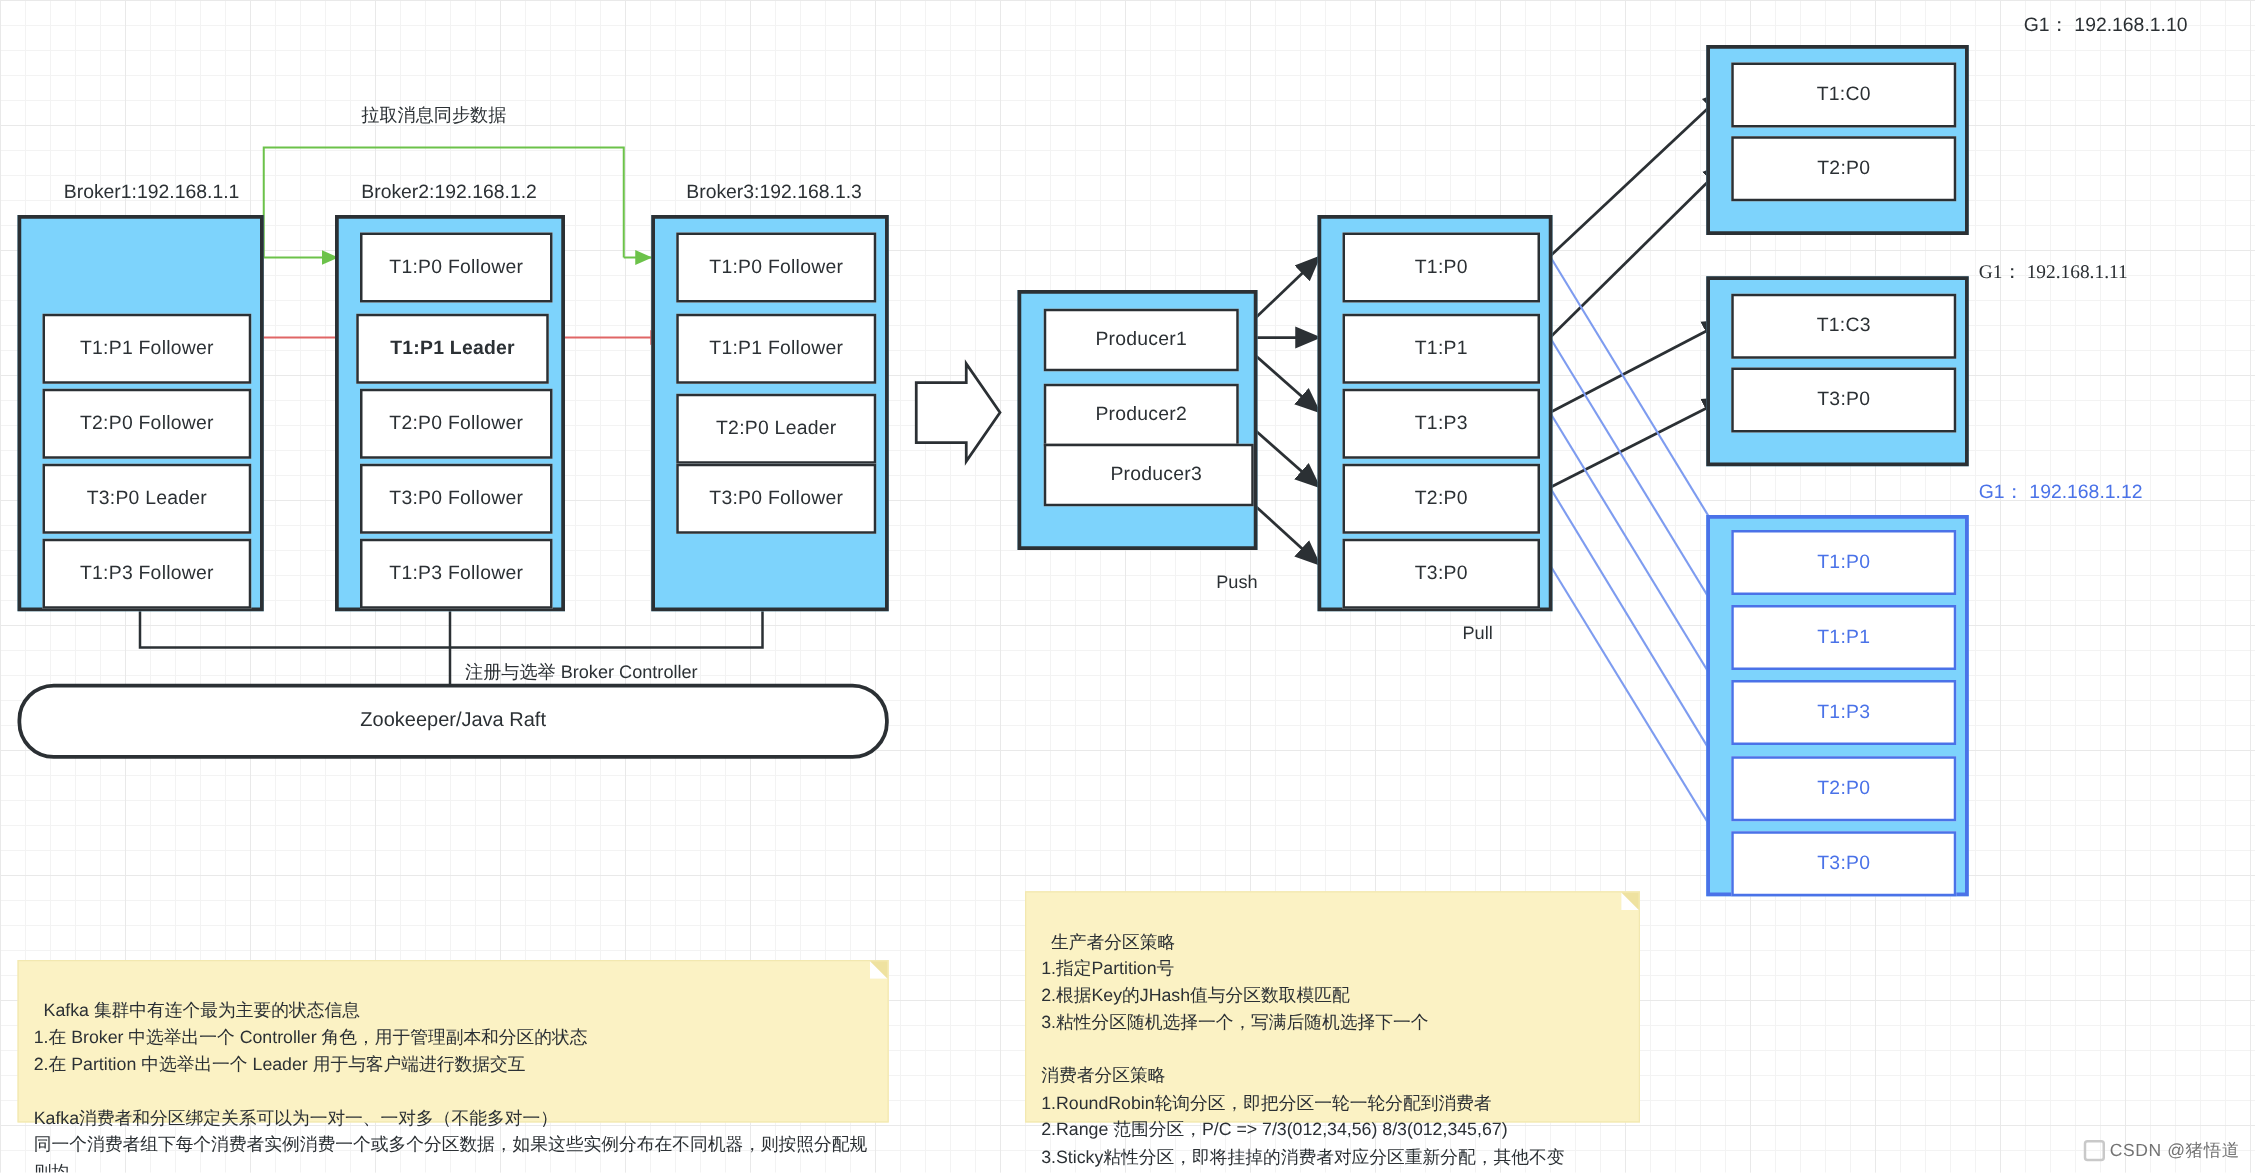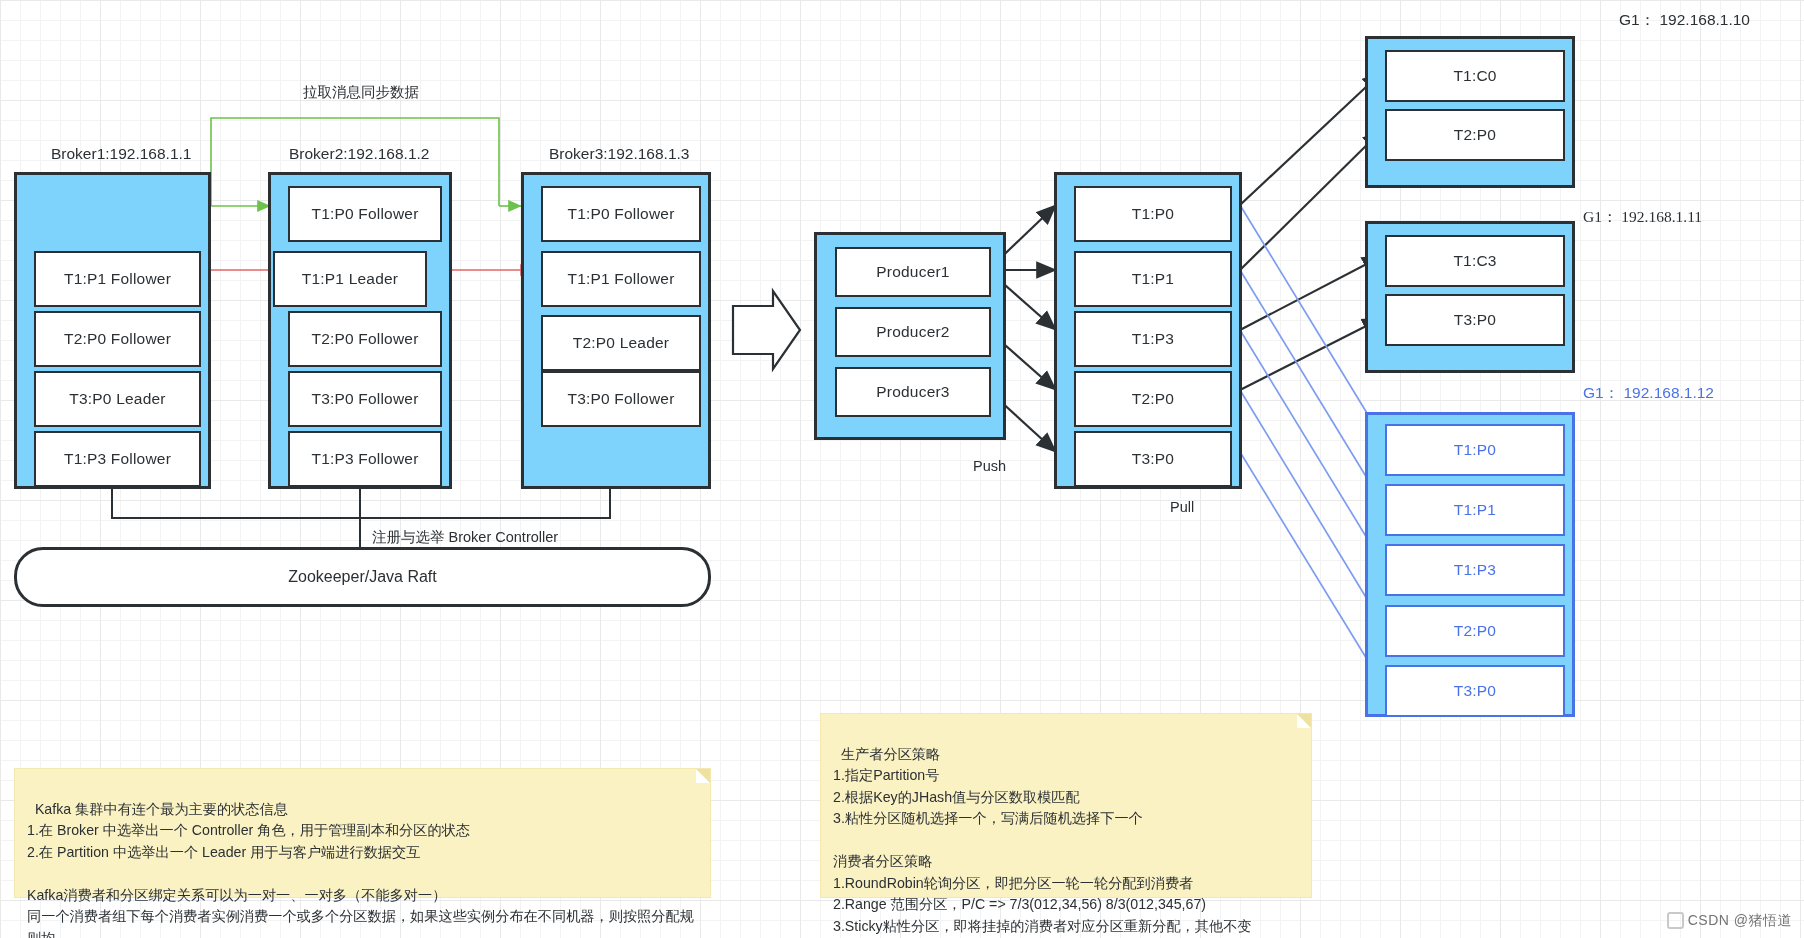--- a/index.html
+++ b/index.html
@@ -128,55 +128,55 @@
 
   <g stroke="#7e9cf0" stroke-width="1.7" fill="none">
     <path d="M1240,205 L1384,441" marker-end="url(#ah-blue)"></path>
     <path d="M1240,270 L1384,506" marker-end="url(#ah-blue)"></path>
     <path d="M1240,330 L1384,566" marker-end="url(#ah-blue)"></path>
     <path d="M1240,390 L1384,627" marker-end="url(#ah-blue)"></path>
     <path d="M1240,452 L1384,687" marker-end="url(#ah-blue)"></path>
   </g>
 </svg>
 
-<div class="abs edge-label" style="left:303px;top:83px;">拉取消息同步数据</div>
+<div class="abs edge-label" style="left:289px;top:83px;">拉取消息同步数据</div>
 
 <div class="abs caption" style="left:51px;top:145px;">Broker1:192.168.1.1</div>
 <div class="abs frame" style="left:14px;top:172px;width:197px;height:317px;">
   <div class="cell" style="position:absolute;left:17px;top:76px;width:163px;height:52px;">T1:P1 Follower</div>
   <div class="cell" style="position:absolute;left:17px;top:136px;width:163px;height:52px;">T2:P0 Follower</div>
   <div class="cell" style="position:absolute;left:17px;top:196px;width:163px;height:52px;">T3:P0 Leader</div>
   <div class="cell" style="position:absolute;left:17px;top:256px;width:163px;height:52px;">T1:P3 Follower</div>
 </div>
 
 <div class="abs caption" style="left:289px;top:145px;">Broker2:192.168.1.2</div>
 <div class="abs frame" style="left:268px;top:172px;width:184px;height:317px;">
   <div class="cell" style="position:absolute;left:17px;top:11px;width:150px;height:52px;">T1:P0 Follower</div>
-  <div class="cell" style="position:absolute;left:2px;top:76px;width:150px;height:52px;">T1:P1 Leader</div>
+  <div class="cell" style="position:absolute;left:14px;top:76px;width:150px;height:52px;font-weight:bold;">T1:P1 Leader</div>
   <div class="cell" style="position:absolute;left:17px;top:136px;width:150px;height:52px;">T2:P0 Follower</div>
   <div class="cell" style="position:absolute;left:17px;top:196px;width:150px;height:52px;">T3:P0 Follower</div>
   <div class="cell" style="position:absolute;left:17px;top:256px;width:150px;height:52px;">T1:P3 Follower</div>
 </div>
 
 <div class="abs caption" style="left:549px;top:145px;">Broker3:192.168.1.3</div>
 <div class="abs frame" style="left:521px;top:172px;width:190px;height:317px;">
   <div class="cell" style="position:absolute;left:17px;top:11px;width:156px;height:52px;">T1:P0 Follower</div>
   <div class="cell" style="position:absolute;left:17px;top:76px;width:156px;height:52px;">T1:P1 Follower</div>
   <div class="cell" style="position:absolute;left:17px;top:140px;width:156px;height:52px;">T2:P0 Leader</div>
   <div class="cell" style="position:absolute;left:17px;top:196px;width:156px;height:52px;">T3:P0 Follower</div>
 </div>
 
 <div class="abs edge-label" style="left:372px;top:528px;">注册与选举 Broker Controller</div>
 
 <div class="abs zk" style="left:14px;top:547px;width:697px;height:60px;border-radius:29px;">Zookeeper/Java Raft</div>
 
 <div class="abs frame" style="left:814px;top:232px;width:192px;height:208px;">
   <div class="cell" style="position:absolute;left:18px;top:12px;width:152px;height:46px;">Producer1</div>
   <div class="cell" style="position:absolute;left:18px;top:72px;width:152px;height:46px;">Producer2</div>
-  <div class="cell" style="position:absolute;left:18px;top:132px;width:152px;height:46px;">Producer3</div>
+  <div class="cell" style="position:absolute;left:18px;top:120px;width:152px;height:46px;padding-left:12px;">Producer3</div>
 </div>
 <div class="abs edge-label" style="left:973px;top:458px;">Push</div>
 
 <div class="abs frame" style="left:1054px;top:172px;width:188px;height:317px;">
   <div class="cell" style="position:absolute;left:17px;top:11px;width:154px;height:52px;">T1:P0</div>
   <div class="cell" style="position:absolute;left:17px;top:76px;width:154px;height:52px;">T1:P1</div>
   <div class="cell" style="position:absolute;left:17px;top:136px;width:154px;height:52px;">T1:P3</div>
   <div class="cell" style="position:absolute;left:17px;top:196px;width:154px;height:52px;">T2:P0</div>
   <div class="cell" style="position:absolute;left:17px;top:256px;width:154px;height:52px;">T3:P0</div>
 </div>

